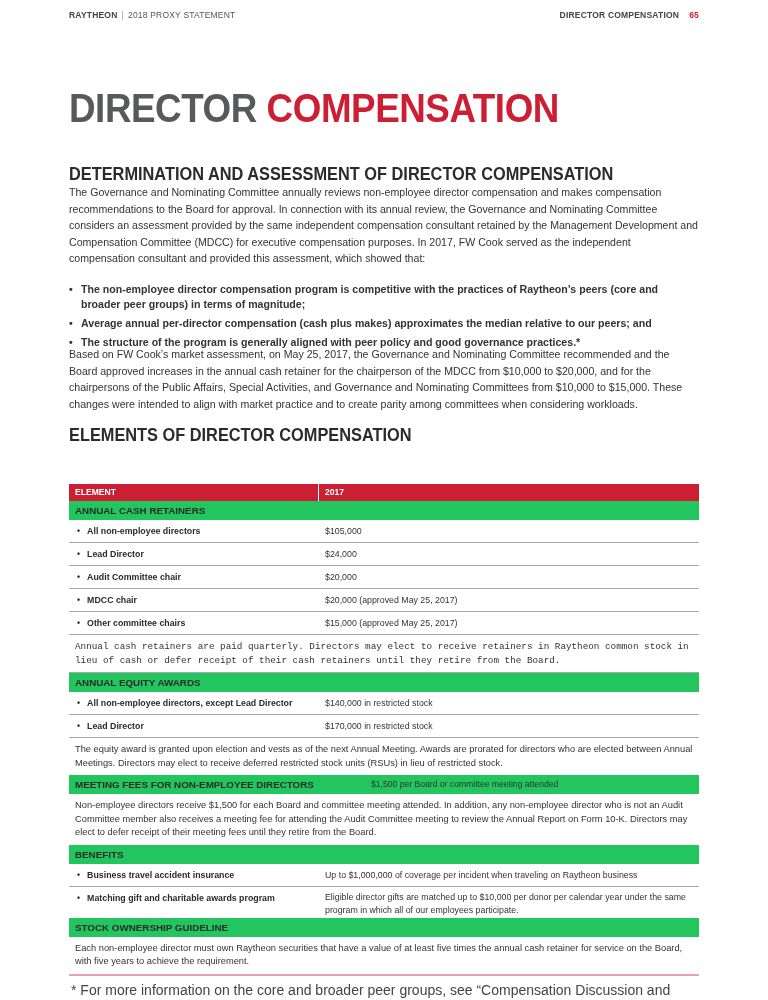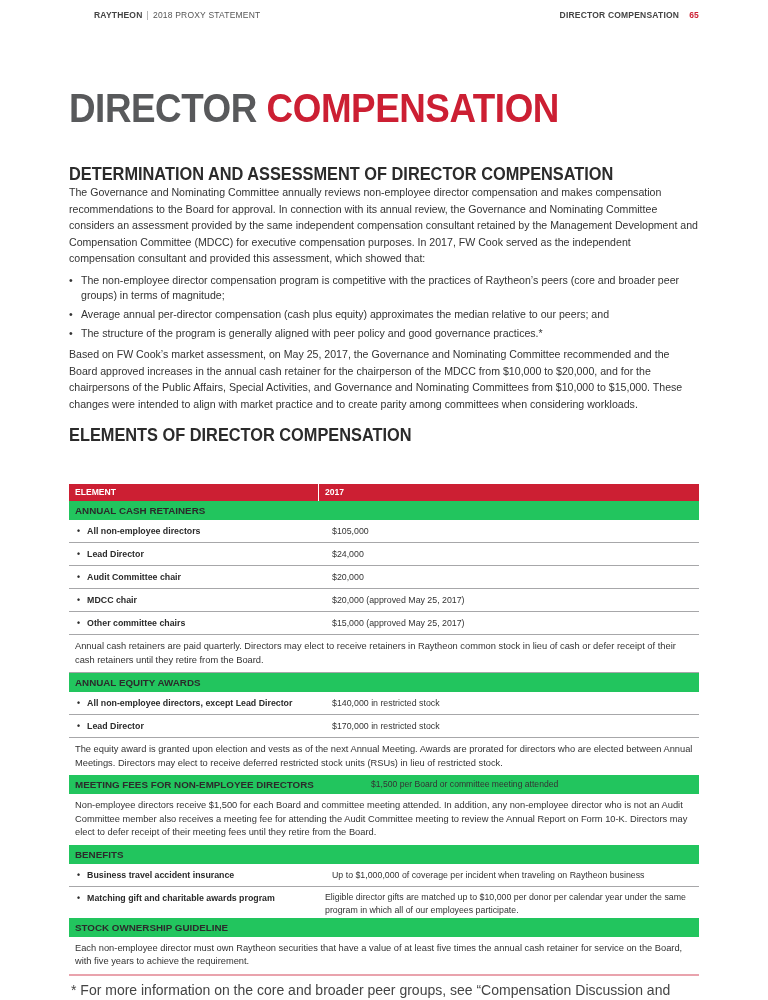--- a/index.html
+++ b/index.html
@@ -1,21 +1,21 @@
 <!DOCTYPE html>
 <html><head>
 <meta charset="utf-8">
 <style>
   html, body { margin: 0; padding: 0; background: #ffffff; }
   body { width: 768px; height: 1000px; position: relative; overflow: hidden;
          font-family: "Liberation Sans", sans-serif; color: #2b2b2b; }
 
   .running-head { position: absolute; left: 69px; right: 69px; top: 10px; height: 14px;
                   font-size: 8.5px; letter-spacing: 0.2px; color: #555; }
-  .running-head .left { position: absolute; left: 0; top: 0; margin-left: 25px; }
+  .running-head .left { position: absolute; left: 0; top: 0; }
   .running-head .left b { color: #444; font-weight: bold; }
   .running-head .left .sep { color: #999; margin: 0 4px; }
   .running-head .right { position: absolute; right: 0; top: 0; font-weight: bold; color: #444; }
   .running-head .right .pg { color: #cc1f33; margin-left: 10px; margin-top: 20px; }
 
   .title { position: absolute; left: 69px; top: 84px; font-size: 40px; font-weight: bold;
            letter-spacing: -0.5px; line-height: 48px; color: #58595b; white-space: nowrap;
            transform: scaleX(0.92); transform-origin: left top; }
   .title .accent { color: #cc1f33; }
 
@@ -38,26 +38,26 @@
   .thead .c2 { padding-left: 6px; }
   .sect { background: #22c55e; height: 19px; line-height: 19px; font-size: 9.8px; font-weight: bold;
           padding-left: 6px; color: #2b2b2b; }
   .sect.inline { display: flex; gap: 44px; }
   .sect.inline .c1 { width: 252px; }
   .sect.inline .c2 { font-weight: normal; font-size: 8.6px; color: #333; }
   .row { display: flex; border-bottom: 1px solid #a7a7a9; font-size: 8.8px; color: #333; }
   .row .c1 { width: 250px; padding-left: 8px; box-sizing: border-box; font-weight: bold; color: #2b2b2b; }
   .row .c1::before { content: "\2022"; margin-right: 7px; }
   .row .c2 { flex: 1; padding-left: 6px; }
-  .row.r22 { height: 22px; line-height: 22px; gap: 7px; }
+  .row.r22 { height: 22px; line-height: 22px; }
   .row.tall { height: 31px; }
   .row.tall .c1 { line-height: 22px; }
   .row.tall .c2 { line-height: 13px; padding-top: 4px; }
   .note { font-size: 9.3px; line-height: 13.5px; padding: 5px 6px 5px 6px; color: #333; }
-  .note.bordered { border-bottom: 1px solid #a7a7a9; }
+  .note.bordered { border-bottom: 1px solid #a7a7a9; font-family: Liberation Mono, monospace; }
   .note.last { border-bottom: 2px solid #e9a3ad; }
   .footnote { font-size: 14px; color: #444; margin-top: 6px; padding-left: 2px; }
 </style>
 </head>
 <body>
 
 <div class="running-head">
   <div class="left">
     <b>RAYTHEON</b><span class="sep">|</span><span>2018 PROXY STATEMENT</span>
   </div>
@@ -68,23 +68,23 @@
 
 <div class="title">
   <span>DIRECTOR</span>
   <span class="accent">COMPENSATION</span>
 </div>
 
 <div class="abs h2" style="top:163px;">DETERMINATION AND ASSESSMENT OF DIRECTOR COMPENSATION</div>
 
 <div class="abs para" style="top:184px;">The Governance and Nominating Committee annually reviews non-employee director compensation and makes compensation recommendations to the Board for approval. In connection with its annual review, the Governance and Nominating Committee considers an assessment provided by the same independent compensation consultant retained by the Management Development and Compensation Committee (MDCC) for executive compensation purposes. In 2017, FW Cook served as the independent compensation consultant and provided this assessment, which showed that:</div>
 
-<ul class="abs bullets" style="top:269px;">
+<ul class="abs bullets" style="top:278px;font-weight:bold;">
   <li>The non-employee director compensation program is competitive with the practices of Raytheon’s peers (core and broader peer groups) in terms of magnitude;</li>
-  <li>Average annual per-director compensation (cash plus equity) approximates the median relative to our peers; and</li>
+  <li>Average annual per-director compensation (cash plus makes) approximates the median relative to our peers; and</li>
   <li>The structure of the program is generally aligned with peer policy and good governance practices.*</li>
 </ul>
 
 <div class="abs para" style="top:346px;">Based on FW Cook’s market assessment, on May 25, 2017, the Governance and Nominating Committee recommended and the Board approved increases in the annual cash retainer for the chairperson of the MDCC from $10,000 to $20,000, and for the chairpersons of the Public Affairs, Special Activities, and Governance and Nominating Committees from $10,000 to $15,000. These changes were intended to align with market practice and to create parity among committees when considering workloads.</div>
 
 <div class="abs h2" style="top:424px;">ELEMENTS OF DIRECTOR COMPENSATION</div>
 
 <div class="tbl">
   <div class="thead">
     <div class="c1">ELEMENT</div>

